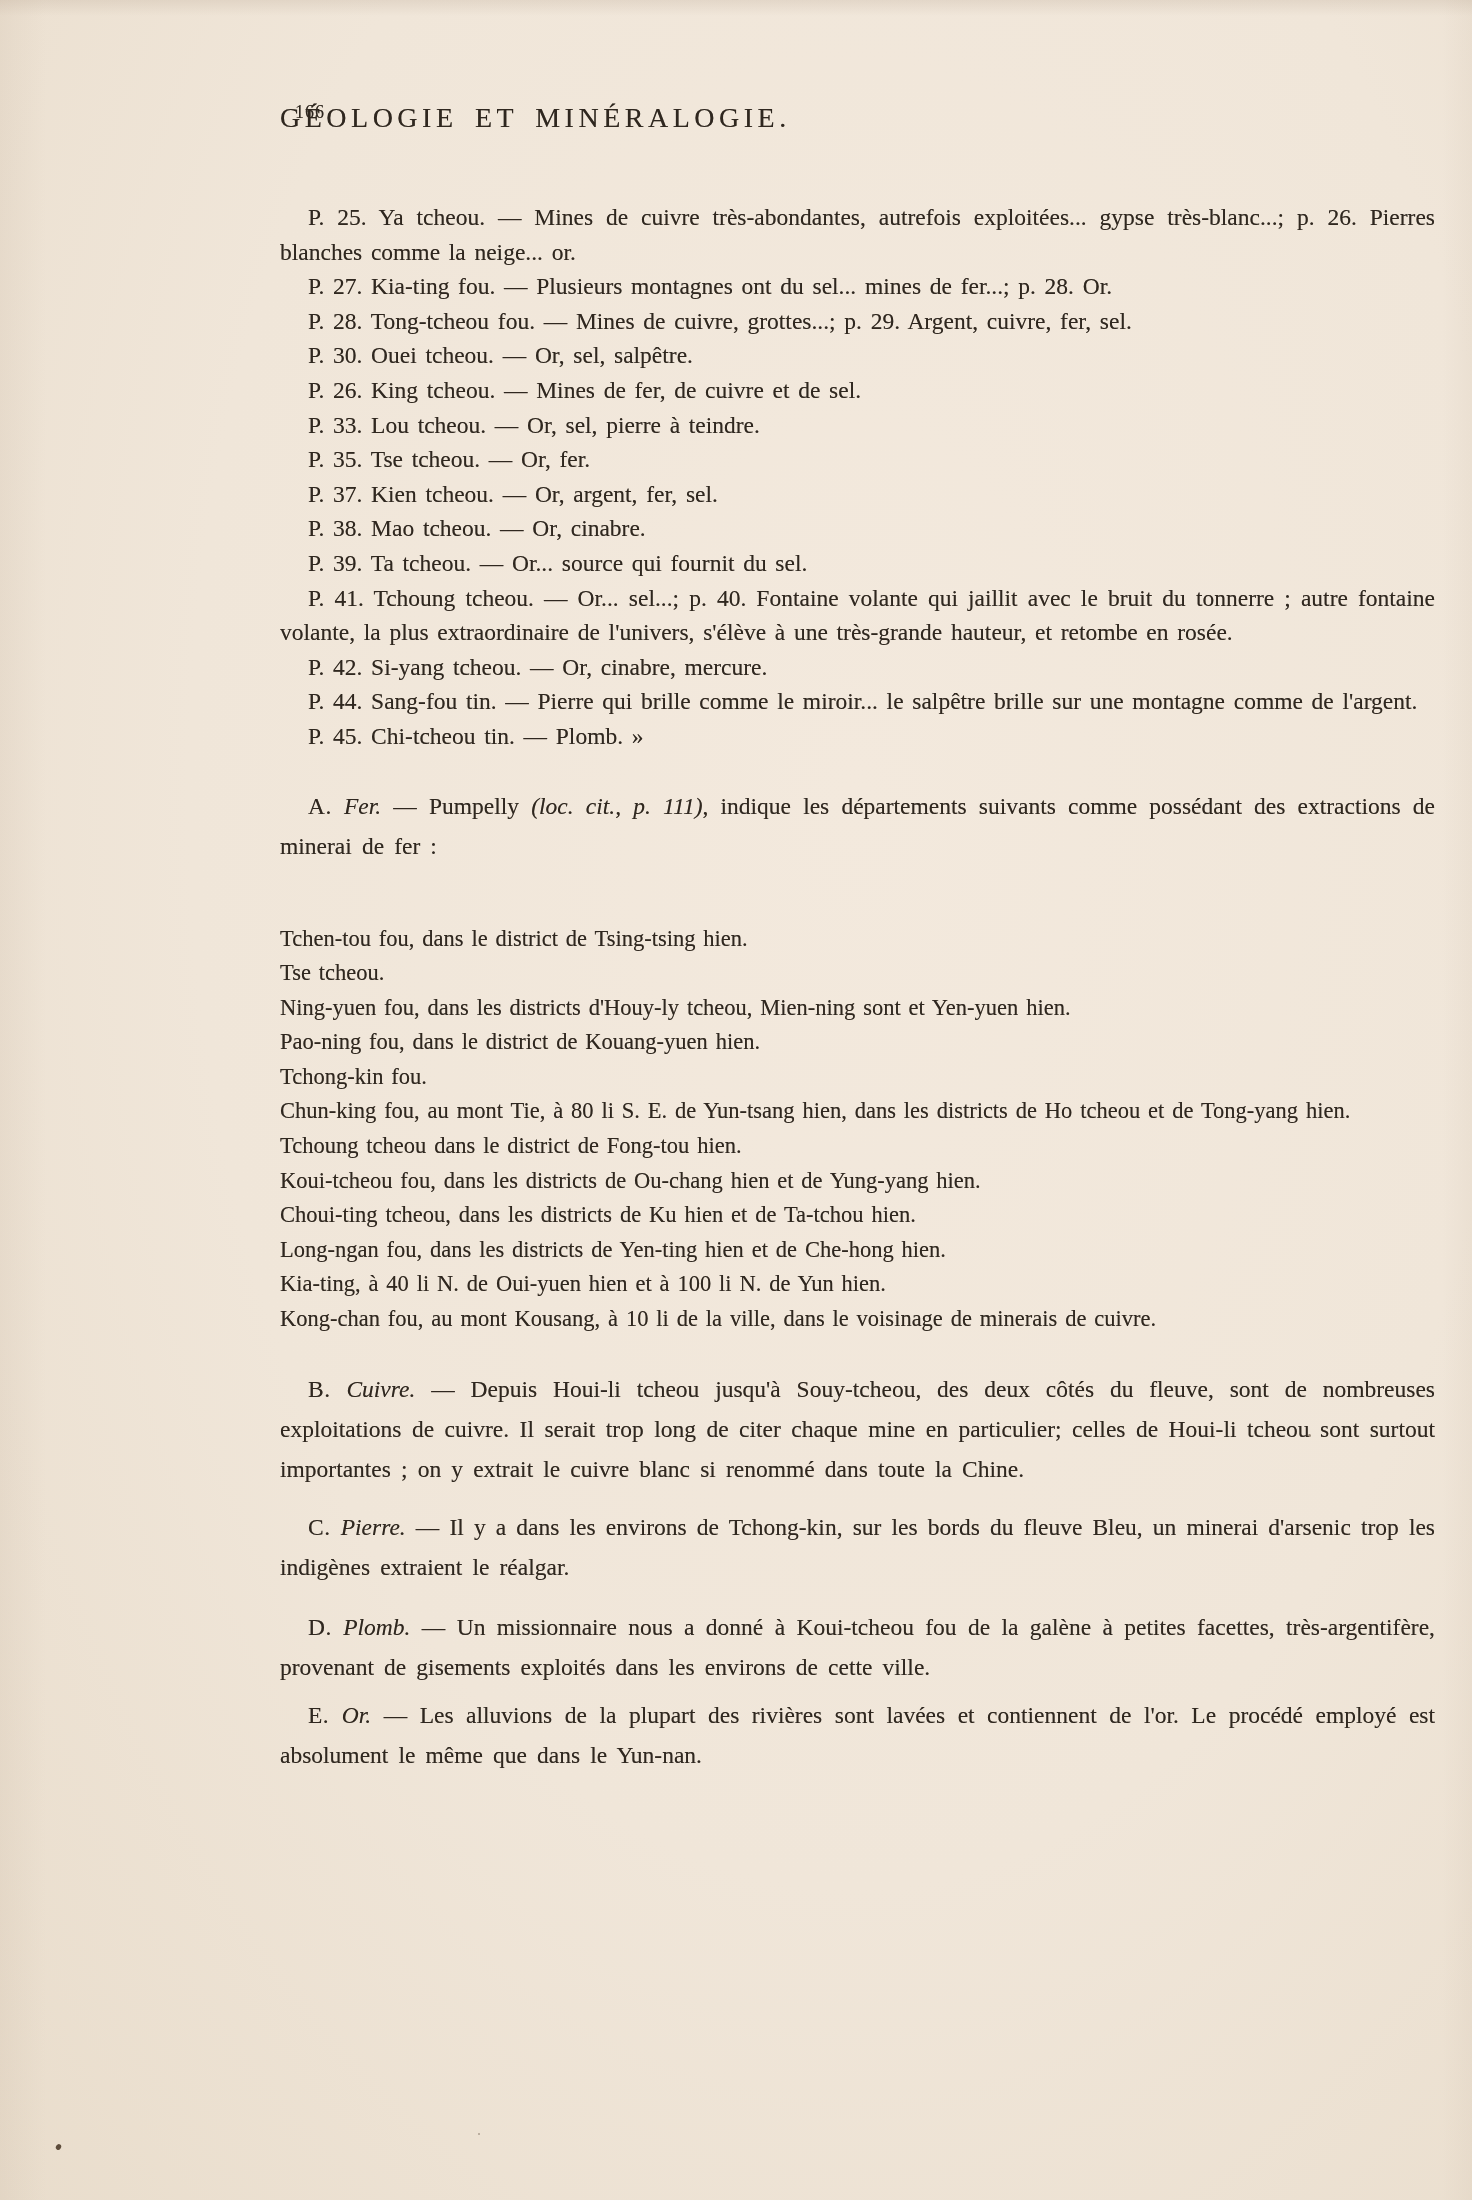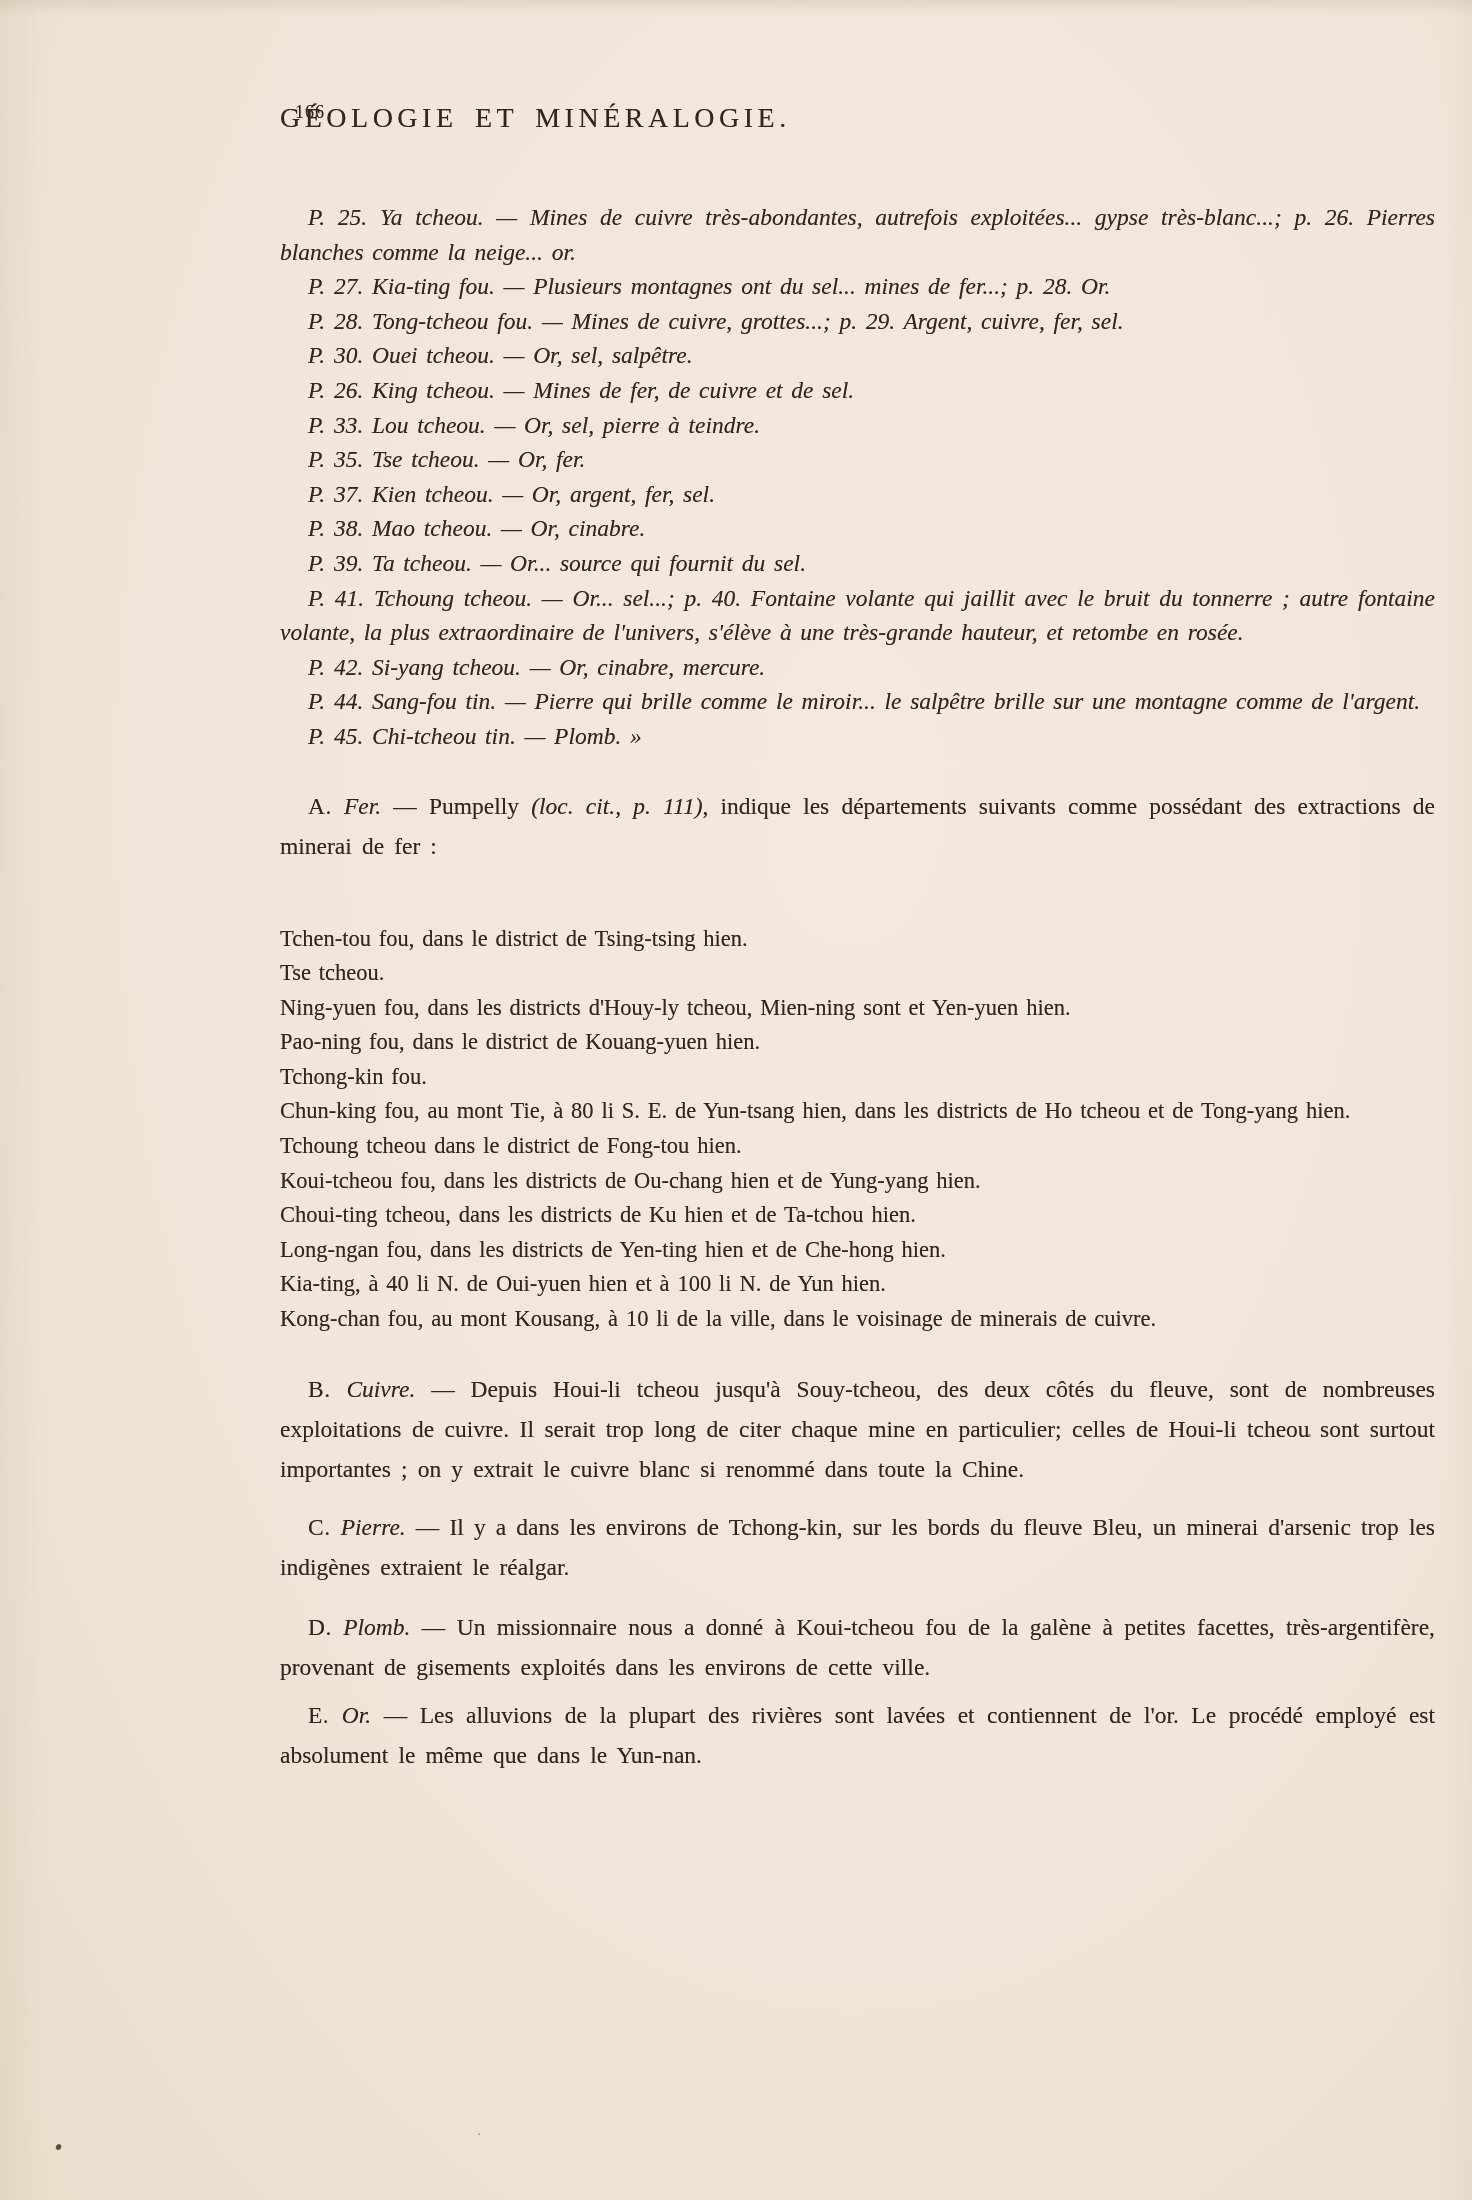--- a/index.html
+++ b/index.html
@@ -48,21 +48,20 @@
   .quote-list {
     margin-top: 64px;
     font-size: 23.5px;
     line-height: 34.6px;
     word-spacing: 0.12em;
   }
   .quote-list p {
     margin: 0;
     text-indent: 28px;
     text-align: justify;
-    font-style: italic;
   }
   .section-a {
     margin-top: 32px;
   }
   .mineral {
     margin: 0;
     font-size: 23.5px;
     line-height: 40px;
     text-indent: 28px;
     text-align: justify;

